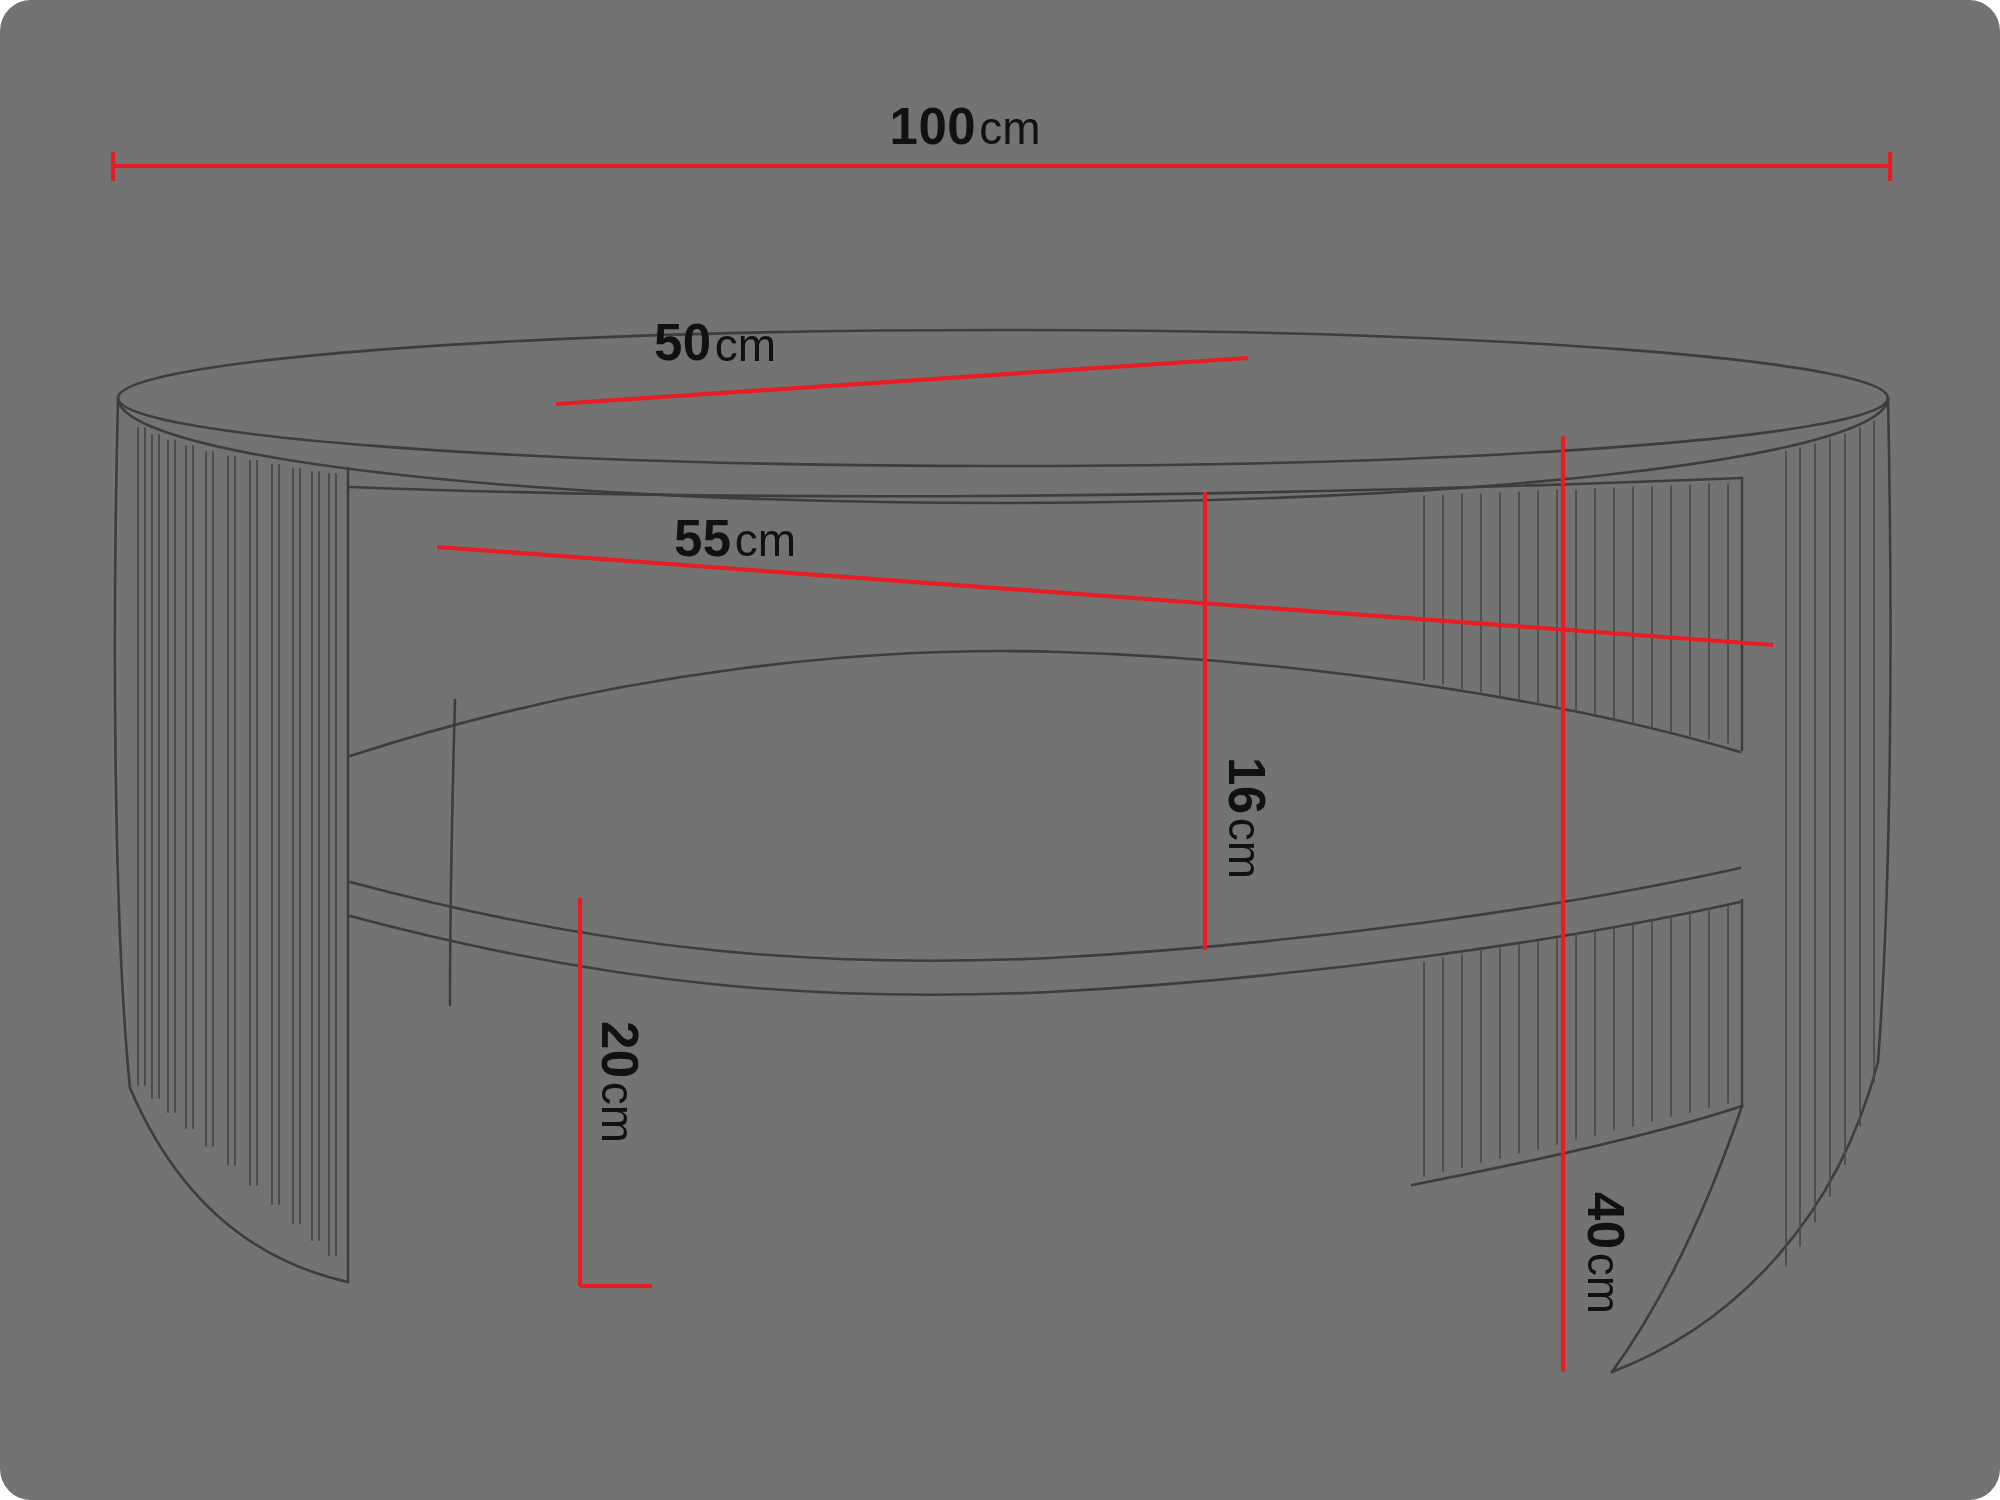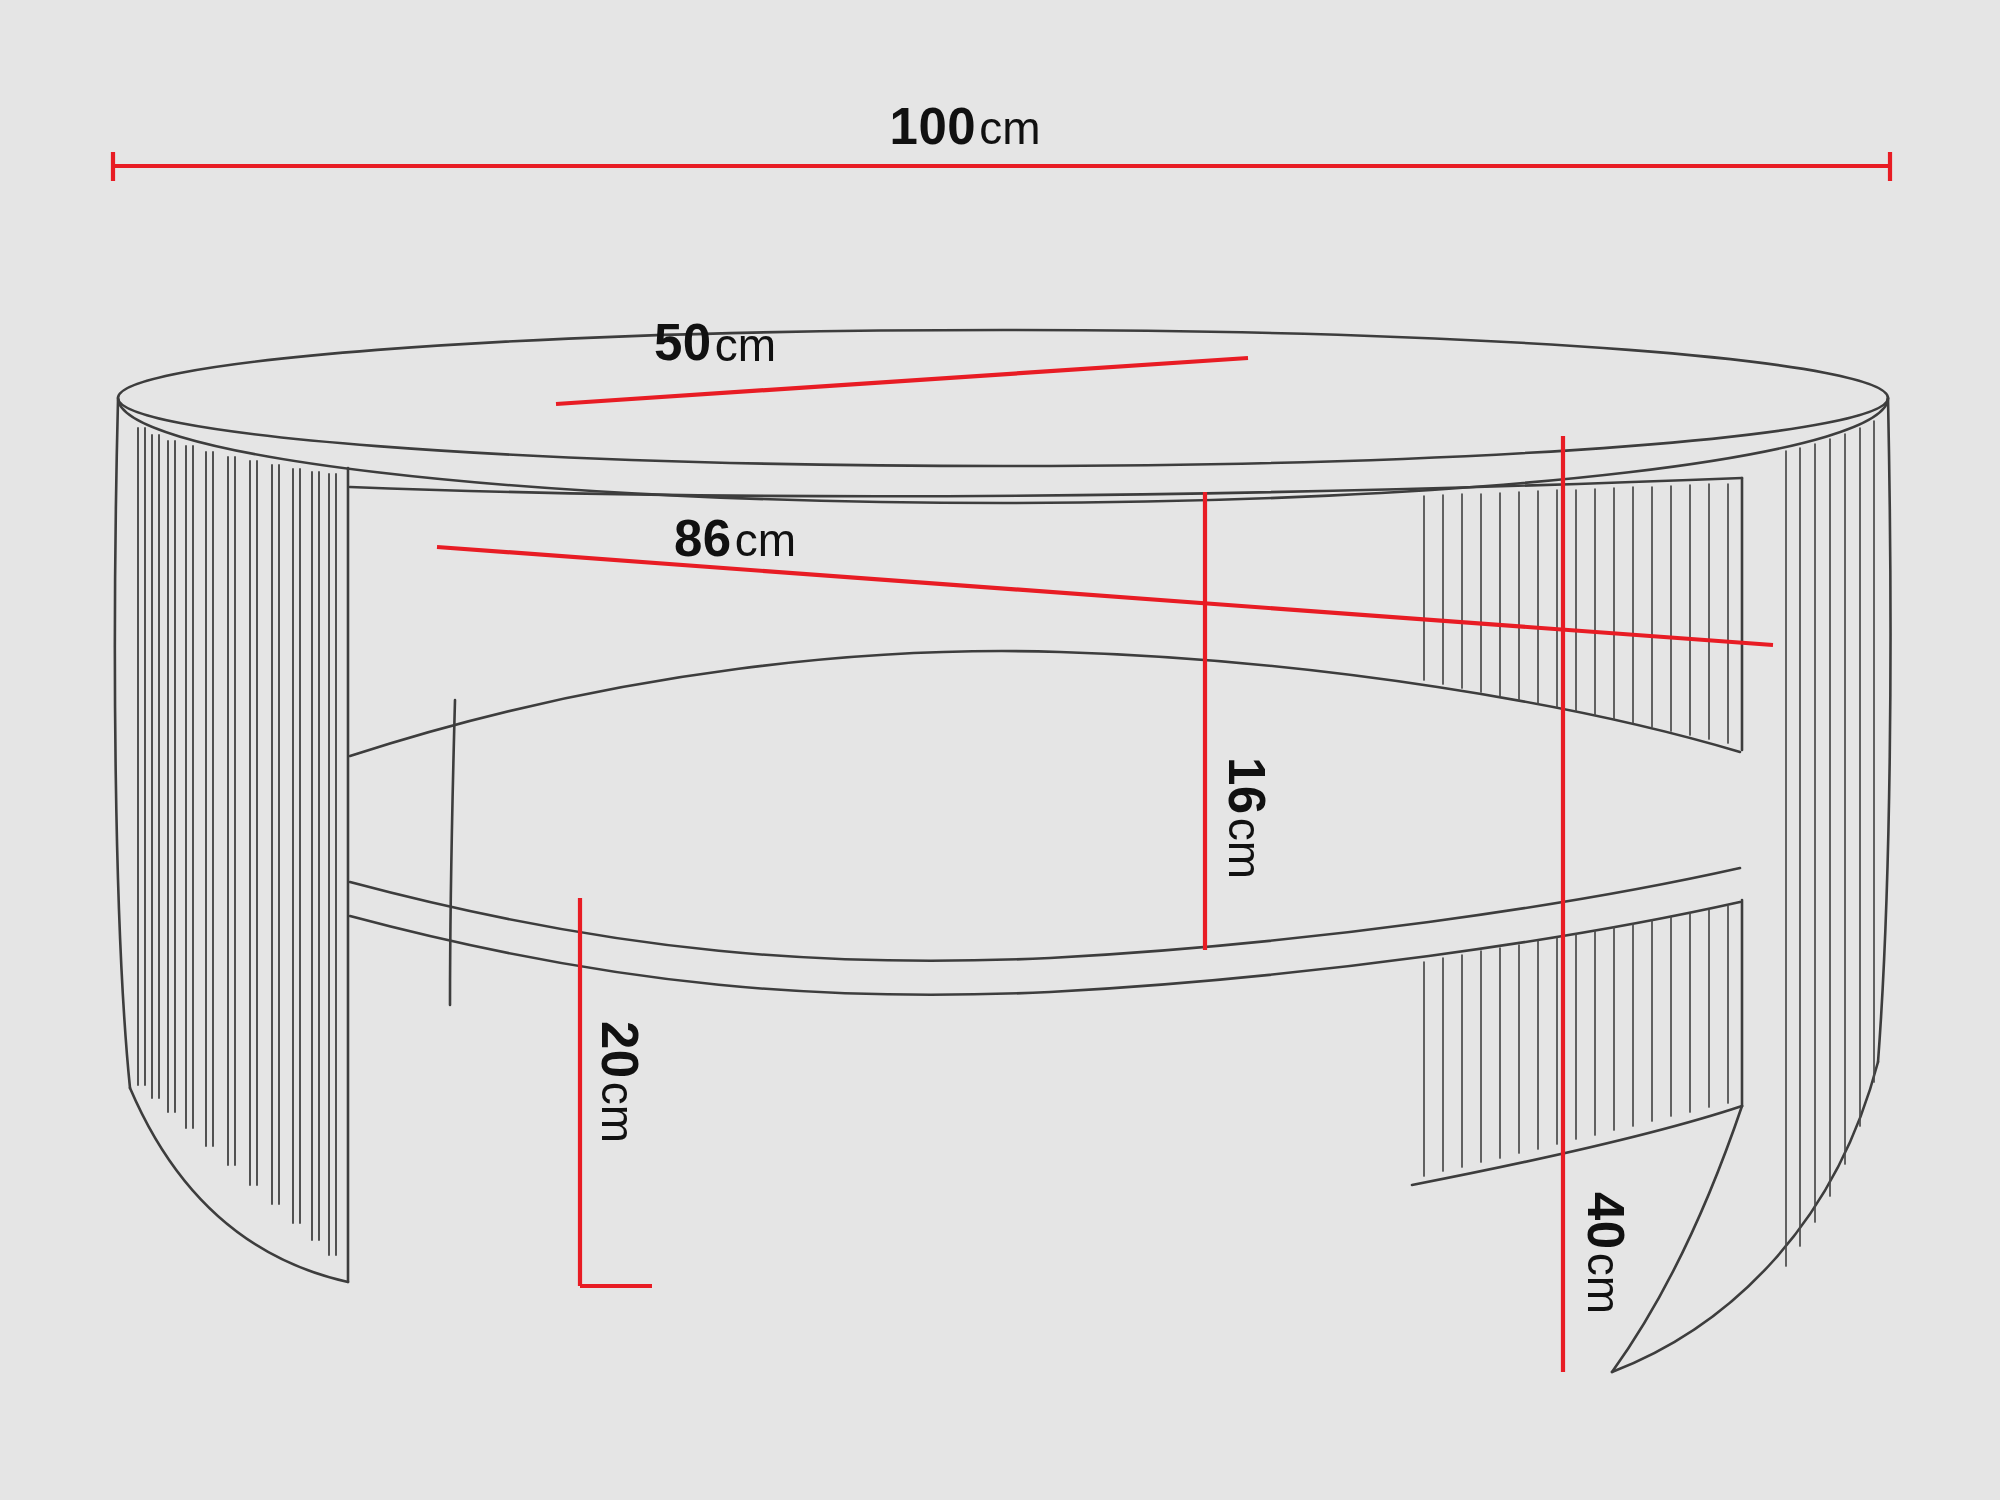--- a/index.html
+++ b/index.html
@@ -1,21 +1,22 @@
 <!DOCTYPE html>
 <html><head>
 <meta charset="utf-8">
 <style>
   html,body{margin:0;padding:0;background:#ffffff;}
   .stage{
     position:relative;
     width:2000px;height:1500px;
-    background:#e5e5e5;
+    background:#737373;
     font-family:"Liberation Sans", sans-serif;
     overflow:hidden;
+    border-radius:31px;
   }
   .stage svg{position:absolute;left:0;top:0;}
   .dim-label{
     position:absolute;
     transform:translate(-50%,-50%);
     white-space:nowrap;
     color:#111111;
     display:flex;
     align-items:baseline;
     line-height:1;
@@ -161,21 +162,21 @@
     <span class="dim-value">100</span>
     <span class="dim-unit">cm</span>
   </div>
 
   <div class="dim-label" style="left:715px;top:342px;align-items:flex-end;">
     <span class="dim-value">50</span>
     <span class="dim-unit">cm</span>
   </div>
 
   <div class="dim-label" style="left:735px;top:538px;">
-    <span class="dim-value">86</span>
+    <span class="dim-value">55</span>
     <span class="dim-unit">cm</span>
   </div>
 
   <div class="dim-label vertical" style="left:1246px;top:818px;">
     <span class="dim-value">16</span>
     <span class="dim-unit">cm</span>
   </div>
 
   <div class="dim-label vertical" style="left:619px;top:1082px;">
     <span class="dim-value">20</span>

